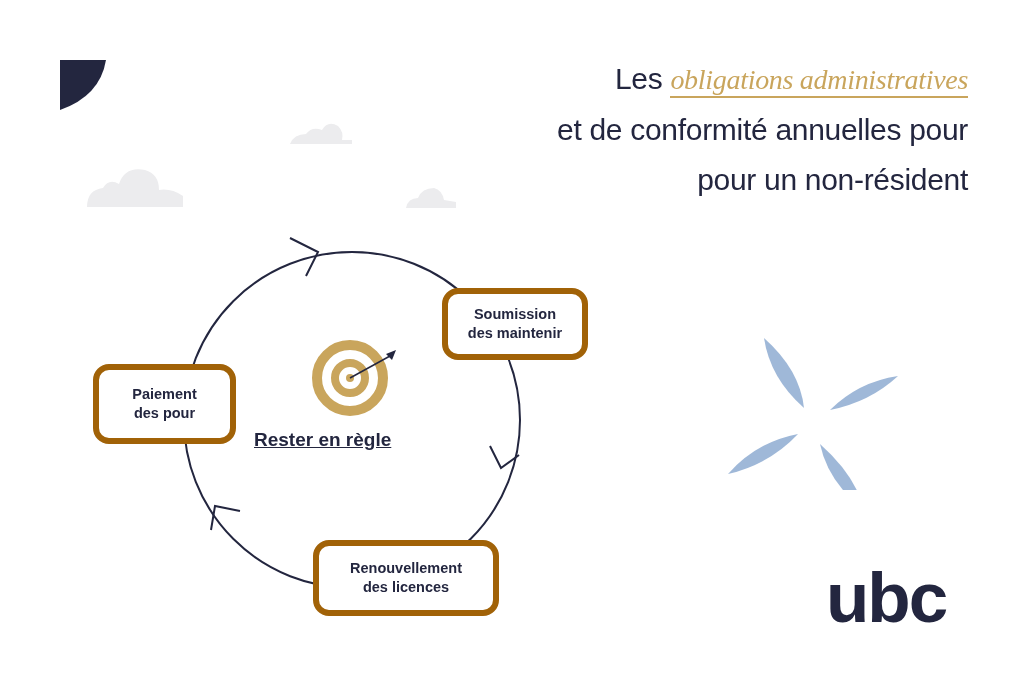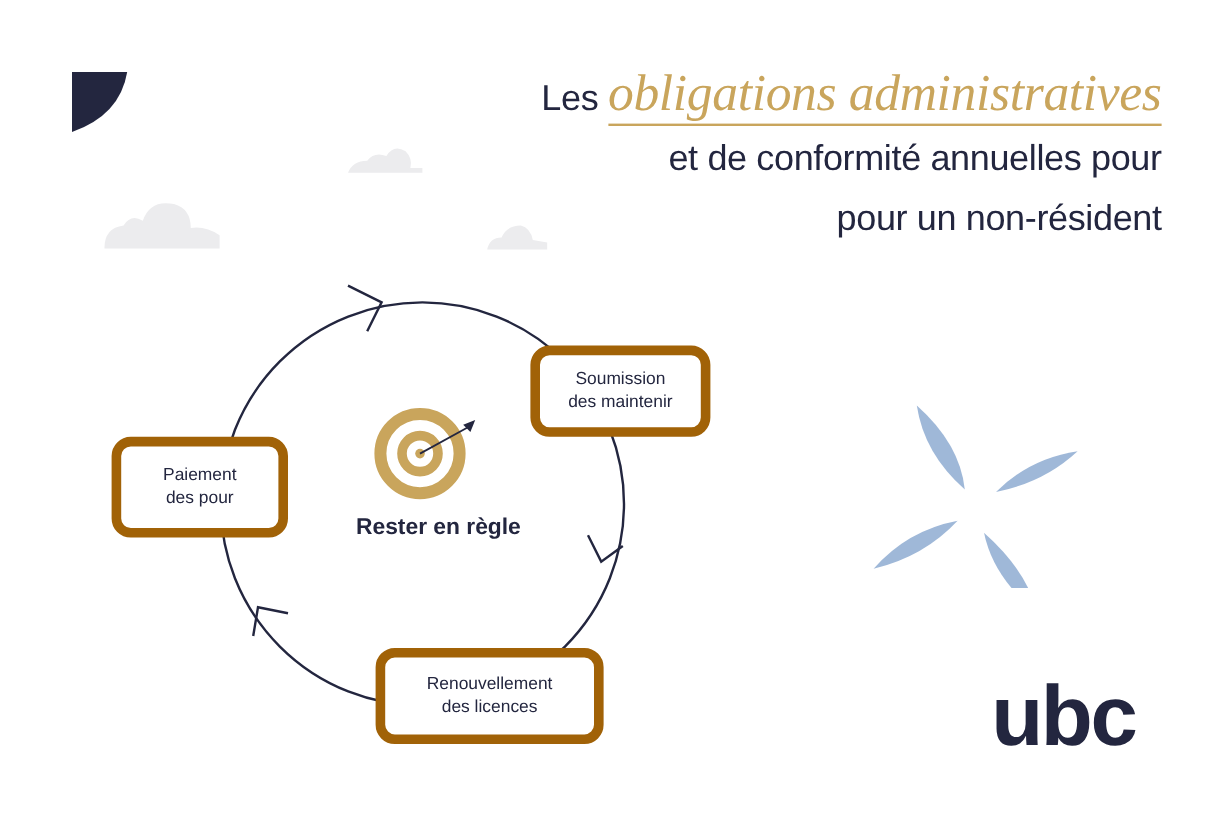--- a/index.html
+++ b/index.html
@@ -1,22 +1,22 @@
 <!DOCTYPE html>
 <html><head>
 <meta charset="utf-8">
 <style>
   html,body{margin:0;padding:0;}
   body{width:1024px;height:683px;background:#ffffff;position:relative;overflow:hidden;font-family:"Liberation Sans",sans-serif;color:#23263f;}
   .abs{position:absolute;}
   .title{position:absolute;right:56px;top:54px;text-align:right;font-size:30px;line-height:50px;font-weight:normal;color:#23263f;letter-spacing:-0.3px;}
   .title .line{display:block;white-space:nowrap;}
-  .title .hl{font-family:"Liberation Serif",serif;font-style:italic;color:#c9a55c;border-bottom:2px solid #c9a55c;font-size:43px;padding-bottom:1px;}
-  .box{position:absolute;border:8px solid #a16207;border-radius:16px;background:#fff;display:flex;flex-direction:column;align-items:center;justify-content:center;text-align:right;font-size:14.5px;line-height:19px;color:#23263f;}
-  .center-label{position:absolute;left:254px;top:428px;width:180px;text-align:right;font-size:19px;line-height:23px;font-weight:bold;color:#23263f;}
+  .title .hl{font-family:"Liberation Serif",serif;font-style:italic;color:#c9a55c;border-bottom:2px solid #c9a55c;font-size:28px;padding-bottom:1px;}
+  .box{position:absolute;border:6px solid #a16207;border-radius:16px;background:#fff;display:flex;flex-direction:column;align-items:center;justify-content:center;text-align:right;font-size:14.5px;line-height:19px;color:#23263f;font-weight:bold;}
+  .center-label{position:absolute;left:254px;top:428px;width:180px;text-align:left;font-size:19px;line-height:23px;font-weight:bold;color:#23263f;text-decoration:underline;}
   .logo{position:absolute;left:826px;top:568px;font-size:71px;font-weight:bold;color:#23263f;letter-spacing:-2px;line-height:60px;}
 </style>
 </head>
 <body>
 
 <svg class="abs" style="left:60px;top:58px" width="50" height="55">
   <path d="M0,2 L46,2 Q40,38 0,52 Z" fill="#23263f"></path>
 </svg>
 
 <svg class="abs" style="left:85px;top:160px" width="100" height="50">

